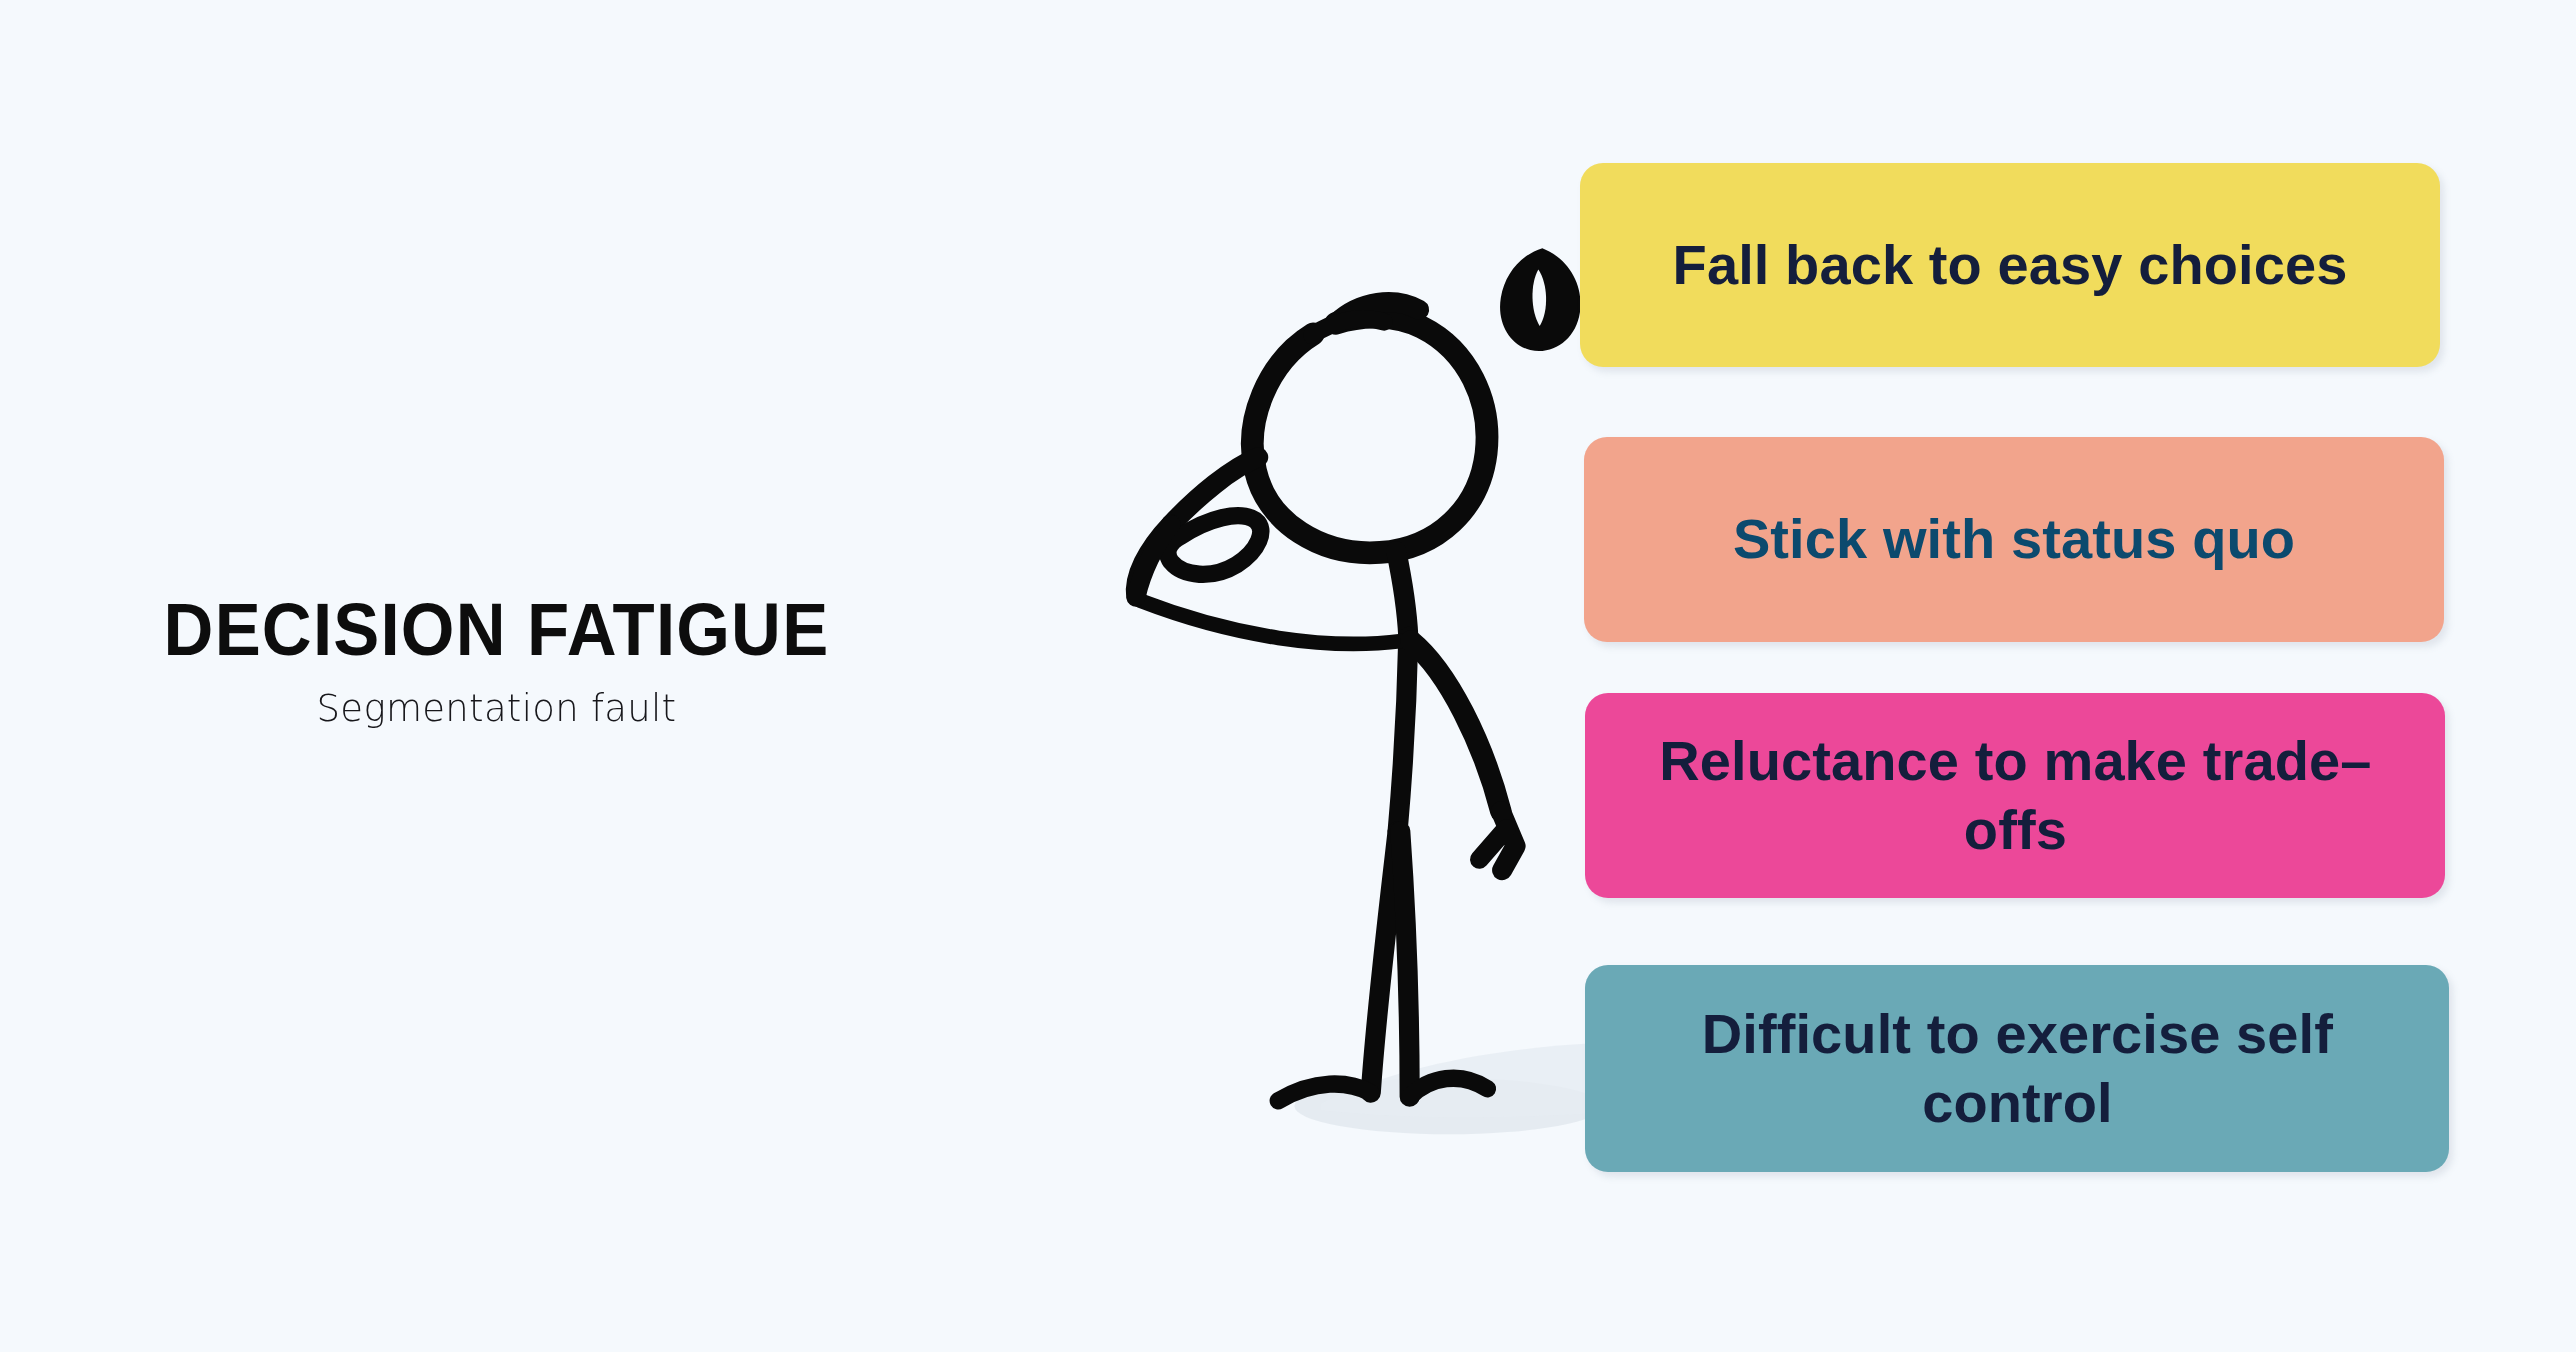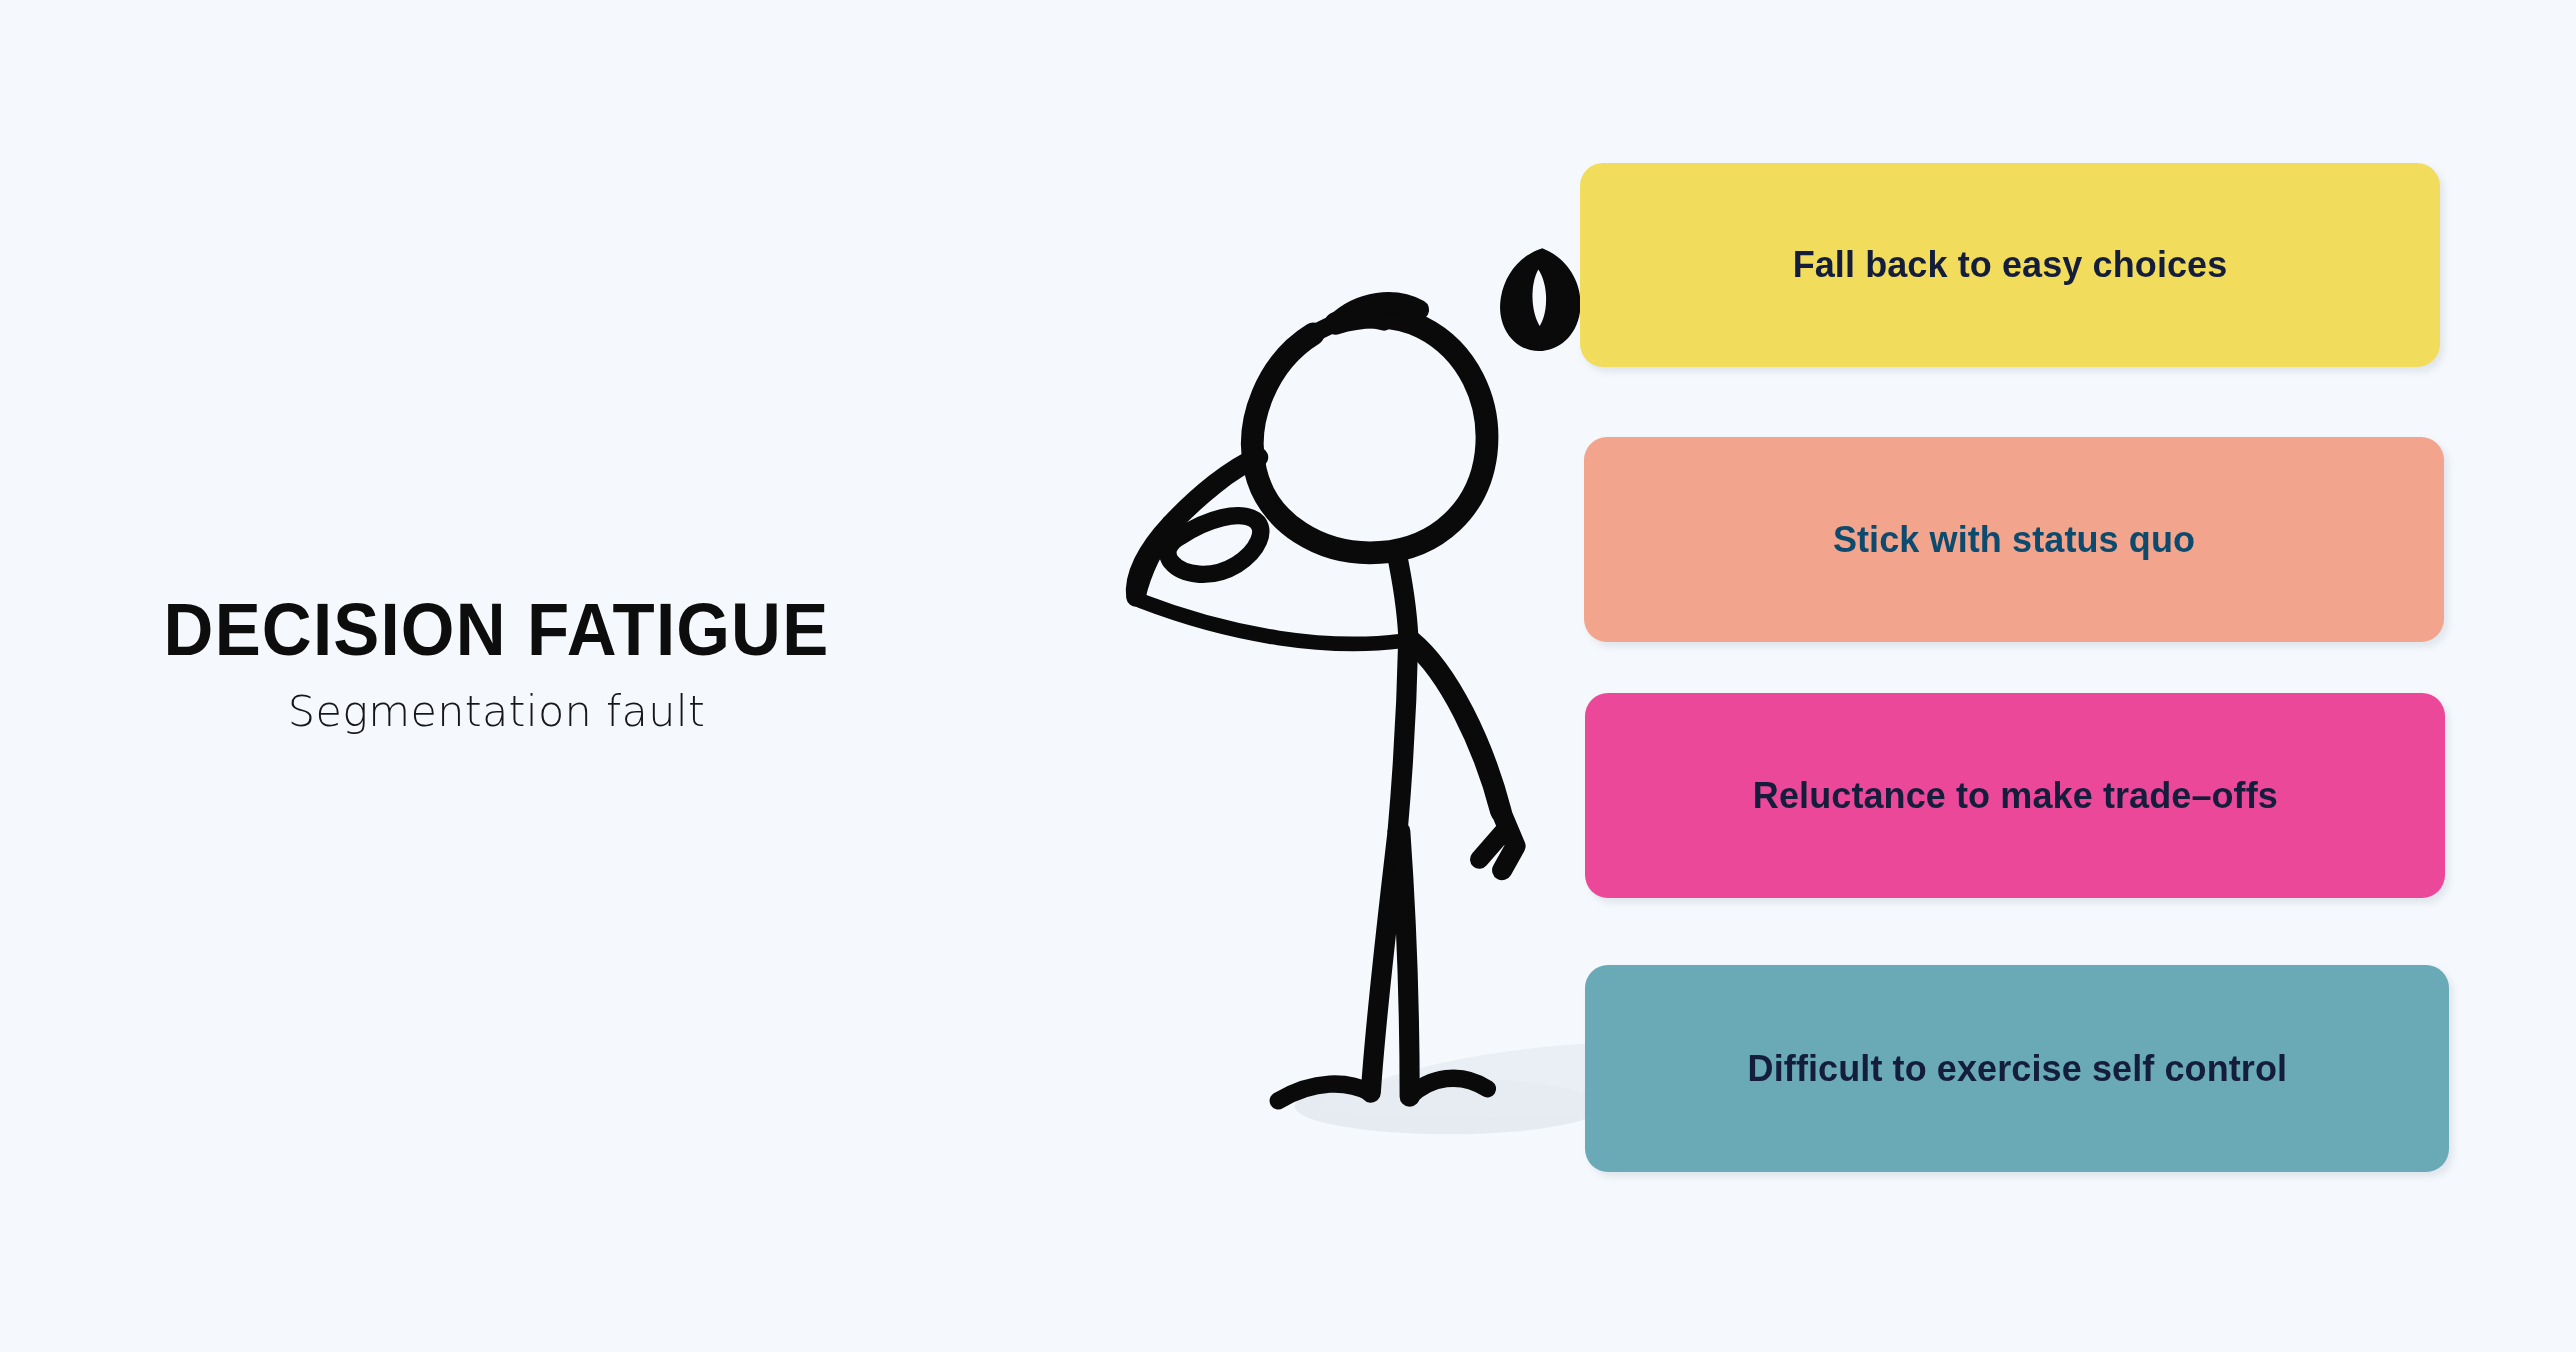--- a/index.html
+++ b/index.html
@@ -43,21 +43,21 @@
     color: #0d0d0d;
     transform: scaleX(0.92);
     transform-origin: center;
     white-space: nowrap;
   }
 
   .subhead {
     margin-top: 23px;
     font-family: "DejaVu Sans", "Liberation Sans", sans-serif;
     font-weight: 300;
-    font-size: 43px;
+    font-size: 37px;
     line-height: 1.0;
     letter-spacing: 0.3px;
     color: #17171b;
     white-space: nowrap;
   }
 
   
   .illustration {
     position: absolute;
     left: 1100px;
@@ -81,21 +81,21 @@
     left: 0;
     width: 860px;
     border-radius: 23px;
     display: flex;
     align-items: center;
     justify-content: center;
     text-align: center;
     color: #141e3c;
     font-family: "Liberation Sans", "DejaVu Sans", sans-serif;
     font-weight: 700;
-    font-size: 36px;
+    font-size: 56px;
     line-height: 1.22;
     letter-spacing: 0.1px;
     padding: 0 31px;
     box-shadow: 4px 4.7px 7.4px rgba(120,130,150,0.16);
   }
 
   .pill-1 { top: 0px;    height: 204px; }
   .pill-2 { top: 274px;  height: 205px; left: 4px; }
   .pill-3 { top: 530px;  height: 205px; left: 5.4px; }
   .pill-4 { top: 802px; height: 207px; left: 5.4px; width: 864px; }

